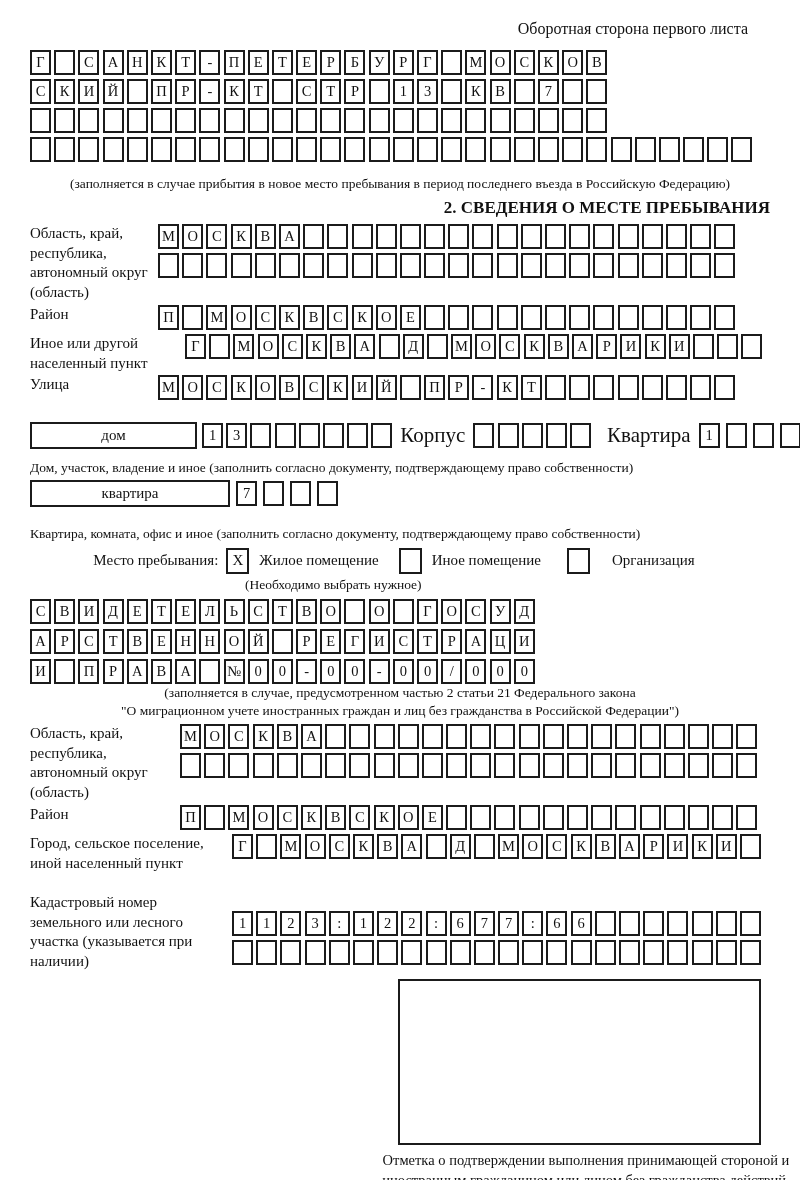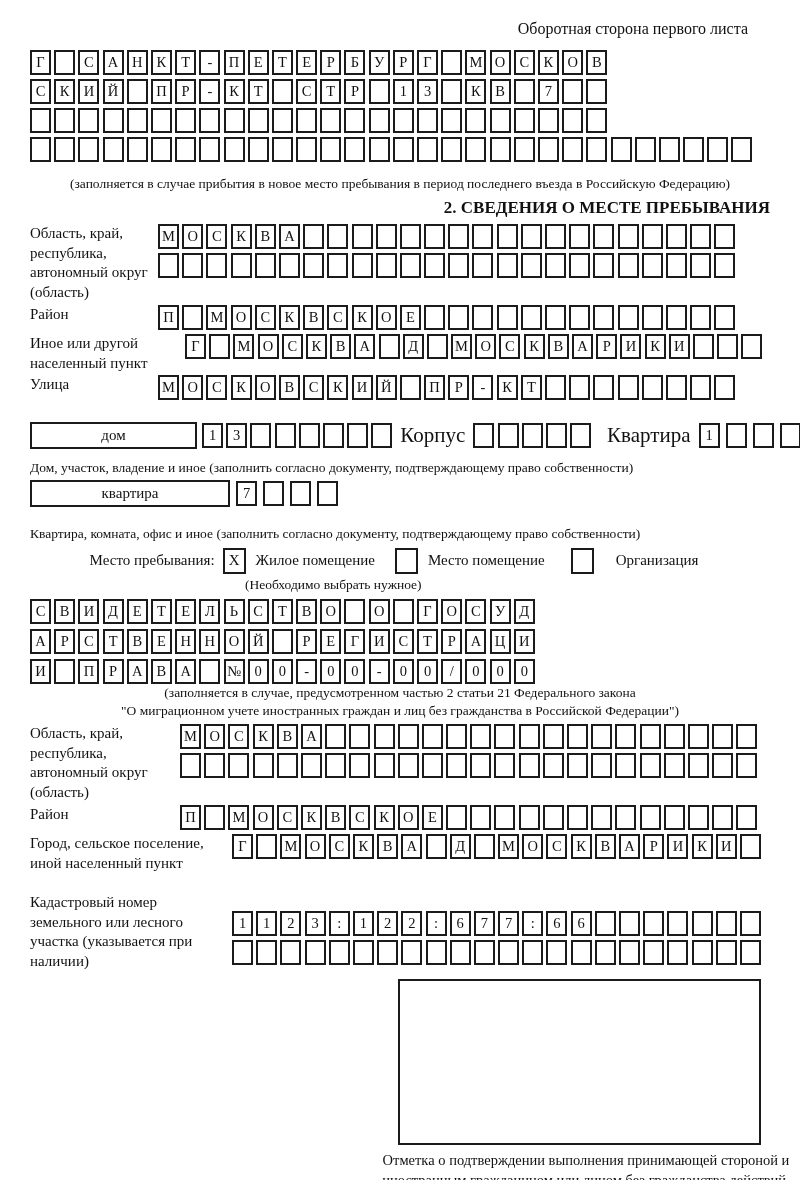--- a/index.html
+++ b/index.html
@@ -359,21 +359,21 @@
         <span class="cell"></span>
       </div>
   </div>
   <div class="note" style="margin-top:18px">Квартира, комната, офис и иное (заполнить согласно документу, подтверждающему право собственности)</div>
 
   <div class="stay-row">
     <span class="label">Место пребывания:</span>
     <span class="chk" style="margin-left:8px">X</span>
     <span class="opt-lbl">Жилое помещение</span>
     <span class="chk" style="margin-left:8px"></span>
-    <span class="opt-lbl">Место помещение</span>
+    <span class="opt-lbl">Иное помещение</span>
     <span class="chk" style="margin-left:14px"></span>
     <span class="opt-lbl" style="margin-left:22px">Организация</span>
   </div>
   <div class="note" style="margin-left:215px;margin-top:2px">(Необходимо выбрать нужное)</div>
 
   <div class="frow" style="margin-top:5px">
     <div class="rows-col" style="gap:5px">
       <div class="cells">
           <span class="cell">С</span>
           <span class="cell">В</span>

